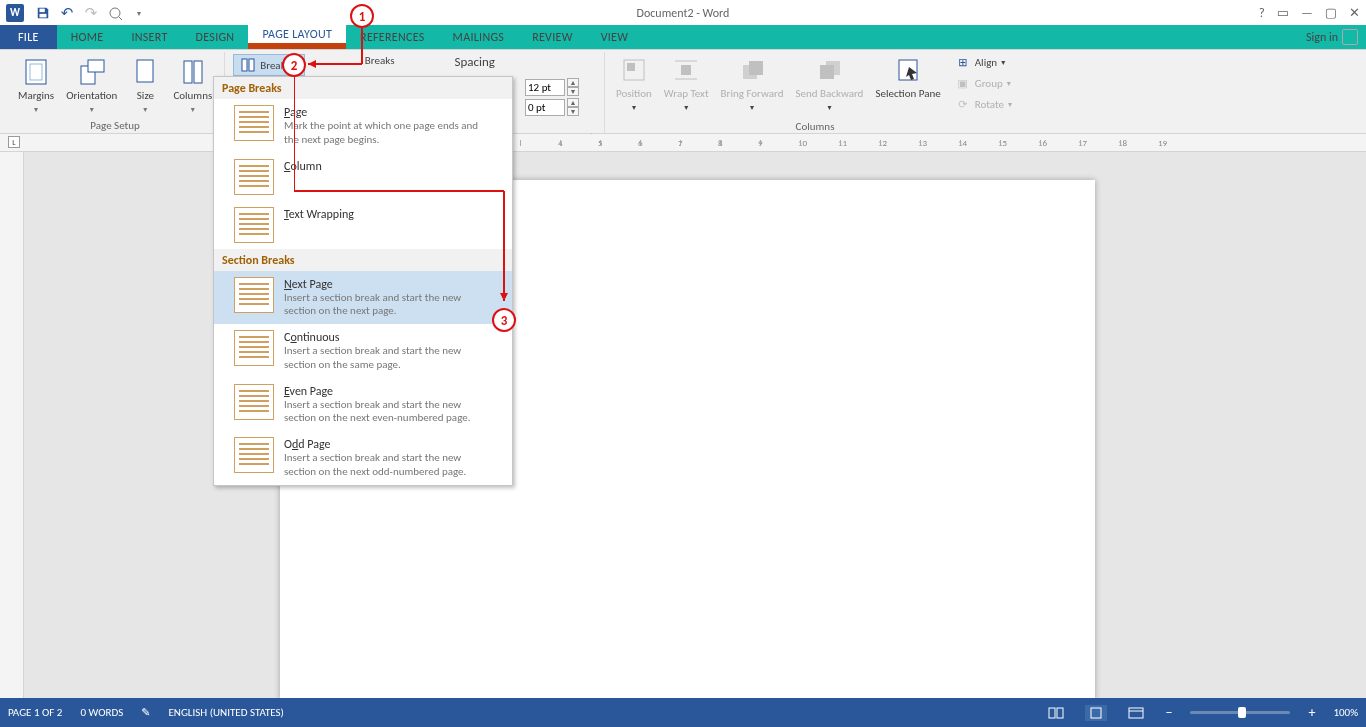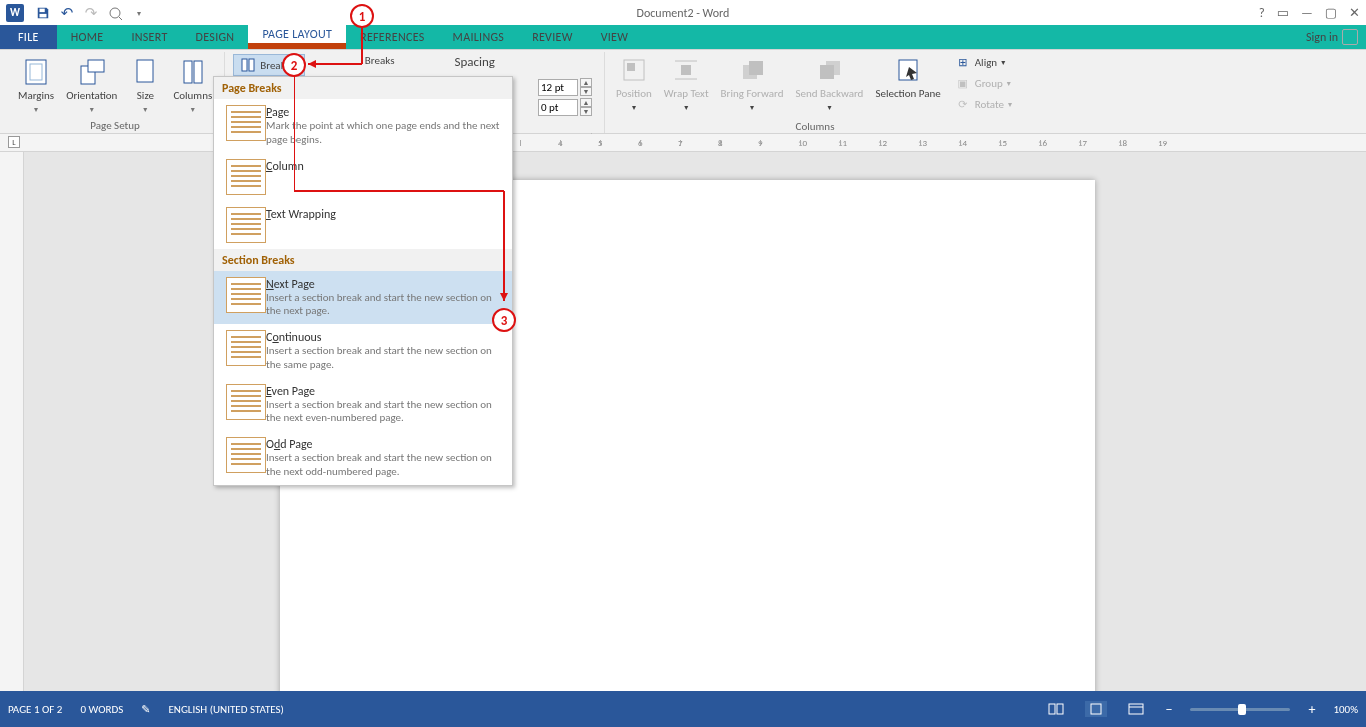--- a/index.html
+++ b/index.html
@@ -37,41 +37,41 @@
 .launch { position:absolute; right:2px; bottom:2px; width:12px; height:12px; font-size:9px; color:#777; display:flex; align-items:center; justify-content:center;}
 .col3 { display:flex; flex-direction:column; gap:1px;}
 .spin { display:flex; align-items:center; gap:2px;}
 .spin input { width:40px; font-size:11px; border:1px solid #ababab; padding:1px 2px; background:#fff;}
 .spinbtns { display:flex; flex-direction:column; font-size:7px; line-height:7px; color:#666;}
 .spinbtns span{border:1px solid #ababab;width:12px;text-align:center;background:#f6f6f6;}
 
 
 .breaks-menu { position:absolute; left:213px; top:76px; width:300px; background:#fff; border:1px solid #c6c6c6; box-shadow:2px 2px 4px rgba(0,0,0,0.25); z-index:50; font-size:12px;}
 .breaks-menu .section-head { background:#f1f1f1; padding:4px 8px; font-weight:bold; color:#a16207;}
-.menu-item { display:flex; padding:6px 12px; align-items:flex-start;}
+.menu-item { display:flex; gap:10px; padding:6px 20px; align-items:flex-start;}
 .menu-item.hover { background:#cde0f1;}
 .menu-item .mi-icon { width:40px; height:36px; flex-shrink:0; border:1px solid #d0a060; background:#fff; position:relative;}
 .menu-item .mi-text .mi-title { color:#333; }
 .menu-item .mi-text .mi-title u{text-decoration:underline;}
 .menu-item .mi-text .mi-desc { color:#777; font-size:11px; line-height:1.25;}
 .mi-icon::before{content:"";position:absolute;left:4px;right:4px;top:5px;height:2px;background:#d0a060;box-shadow:0 5px 0 #d0a060,0 10px 0 #d0a060,0 15px 0 #d0a060,0 20px 0 #d0a060;}
 
 
 .ruler-h { position:absolute; left:0; right:0; top:134px; height:18px; background:#f4f4f4; border-bottom:1px solid #d4d4d4;}
 .ruler-h .tab-ind{position:absolute;left:8px;top:2px;width:12px;height:12px;border:1px solid #999;font-size:8px;display:flex;align-items:center;justify-content:center;background:#fff;}
 .ruler-h .ticks{position:absolute;left:280px;top:0;height:100%;display:flex;color:#888;font-size:9px;}
 .ruler-h .ticks span{width:40px;position:relative;}
 .ruler-h .ticks span::after{content:attr(data-n);position:absolute;left:38px;top:3px;}
 .ruler-h .ticks span::before{content:"";position:absolute;left:0;top:6px;height:6px;border-left:1px solid #aaa;}
 .ruler-v { position:absolute; left:0; top:152px; bottom:24px; width:24px; background:#f4f4f4; border-right:1px solid #d4d4d4;}
 .docbg { position:absolute; left:24px; right:0; top:152px; bottom:24px; background:#e6e6e6 linear-gradient(#e6e6e6,#e6e6e6);}
 .page { position:absolute; left:280px; top:180px; width:815px; height:520px; background:#fff; box-shadow:0 0 6px rgba(0,0,0,0.3);}
 
 
-.status { position:absolute; left:0; right:0; bottom:0; height:36px; background:#2a579a; color:#fff; display:flex; align-items:center; font-size:11px; padding:0 8px; gap:18px;}
+.status { position:absolute; left:0; right:0; bottom:0; height:29px; background:#2a579a; color:#fff; display:flex; align-items:center; font-size:11px; padding:0 8px; gap:18px;}
 .status .spacer{flex:1;}
 .status .viewbtn{width:22px;height:16px;display:flex;align-items:center;justify-content:center;}
 .zoom-slider{width:100px;height:3px;background:#698bb3;position:relative;border-radius:2px;}
 .zoom-slider .thumb{position:absolute;left:48px;top:-4px;width:8px;height:11px;background:#fff;border-radius:2px;}
 
 
 .callout { position:absolute; width:24px; height:24px; border:2px solid #d11; border-radius:50%; color:#d11; font-weight:bold; display:flex; align-items:center; justify-content:center; background:#fff; z-index:100; font-size:13px;}
 .arrow { position:absolute; z-index:99; }
 .arrow line{stroke:#d11;stroke-width:2;}
 .arrow polygon{fill:#d11;}
@@ -188,21 +188,21 @@
           <span>Breaks</span>
           <span style="font-size:8px;color:#555">▾</span>
         </div>
         <span style="font-size:11px;color:#444;">Breaks</span>
         <span style="font-size:13px;color:#444;">Spacing</span>
       </div>
     </div>
     <div class="rlabel">&nbsp;</div>
   </div>
 
-  <div style="position:absolute;left:538px;top:78px;display:flex;flex-direction:column;gap:2px;">
+  <div style="position:absolute;left:525px;top:78px;display:flex;flex-direction:column;gap:2px;">
     <div class="spin">
         <input value="12 pt" style="">
         <div class="spinbtns">
           <span>▲</span>
           <span>▼</span>
         </div>
       </div>
     <div class="spin">
         <input value="0 pt" style="">
         <div class="spinbtns">

